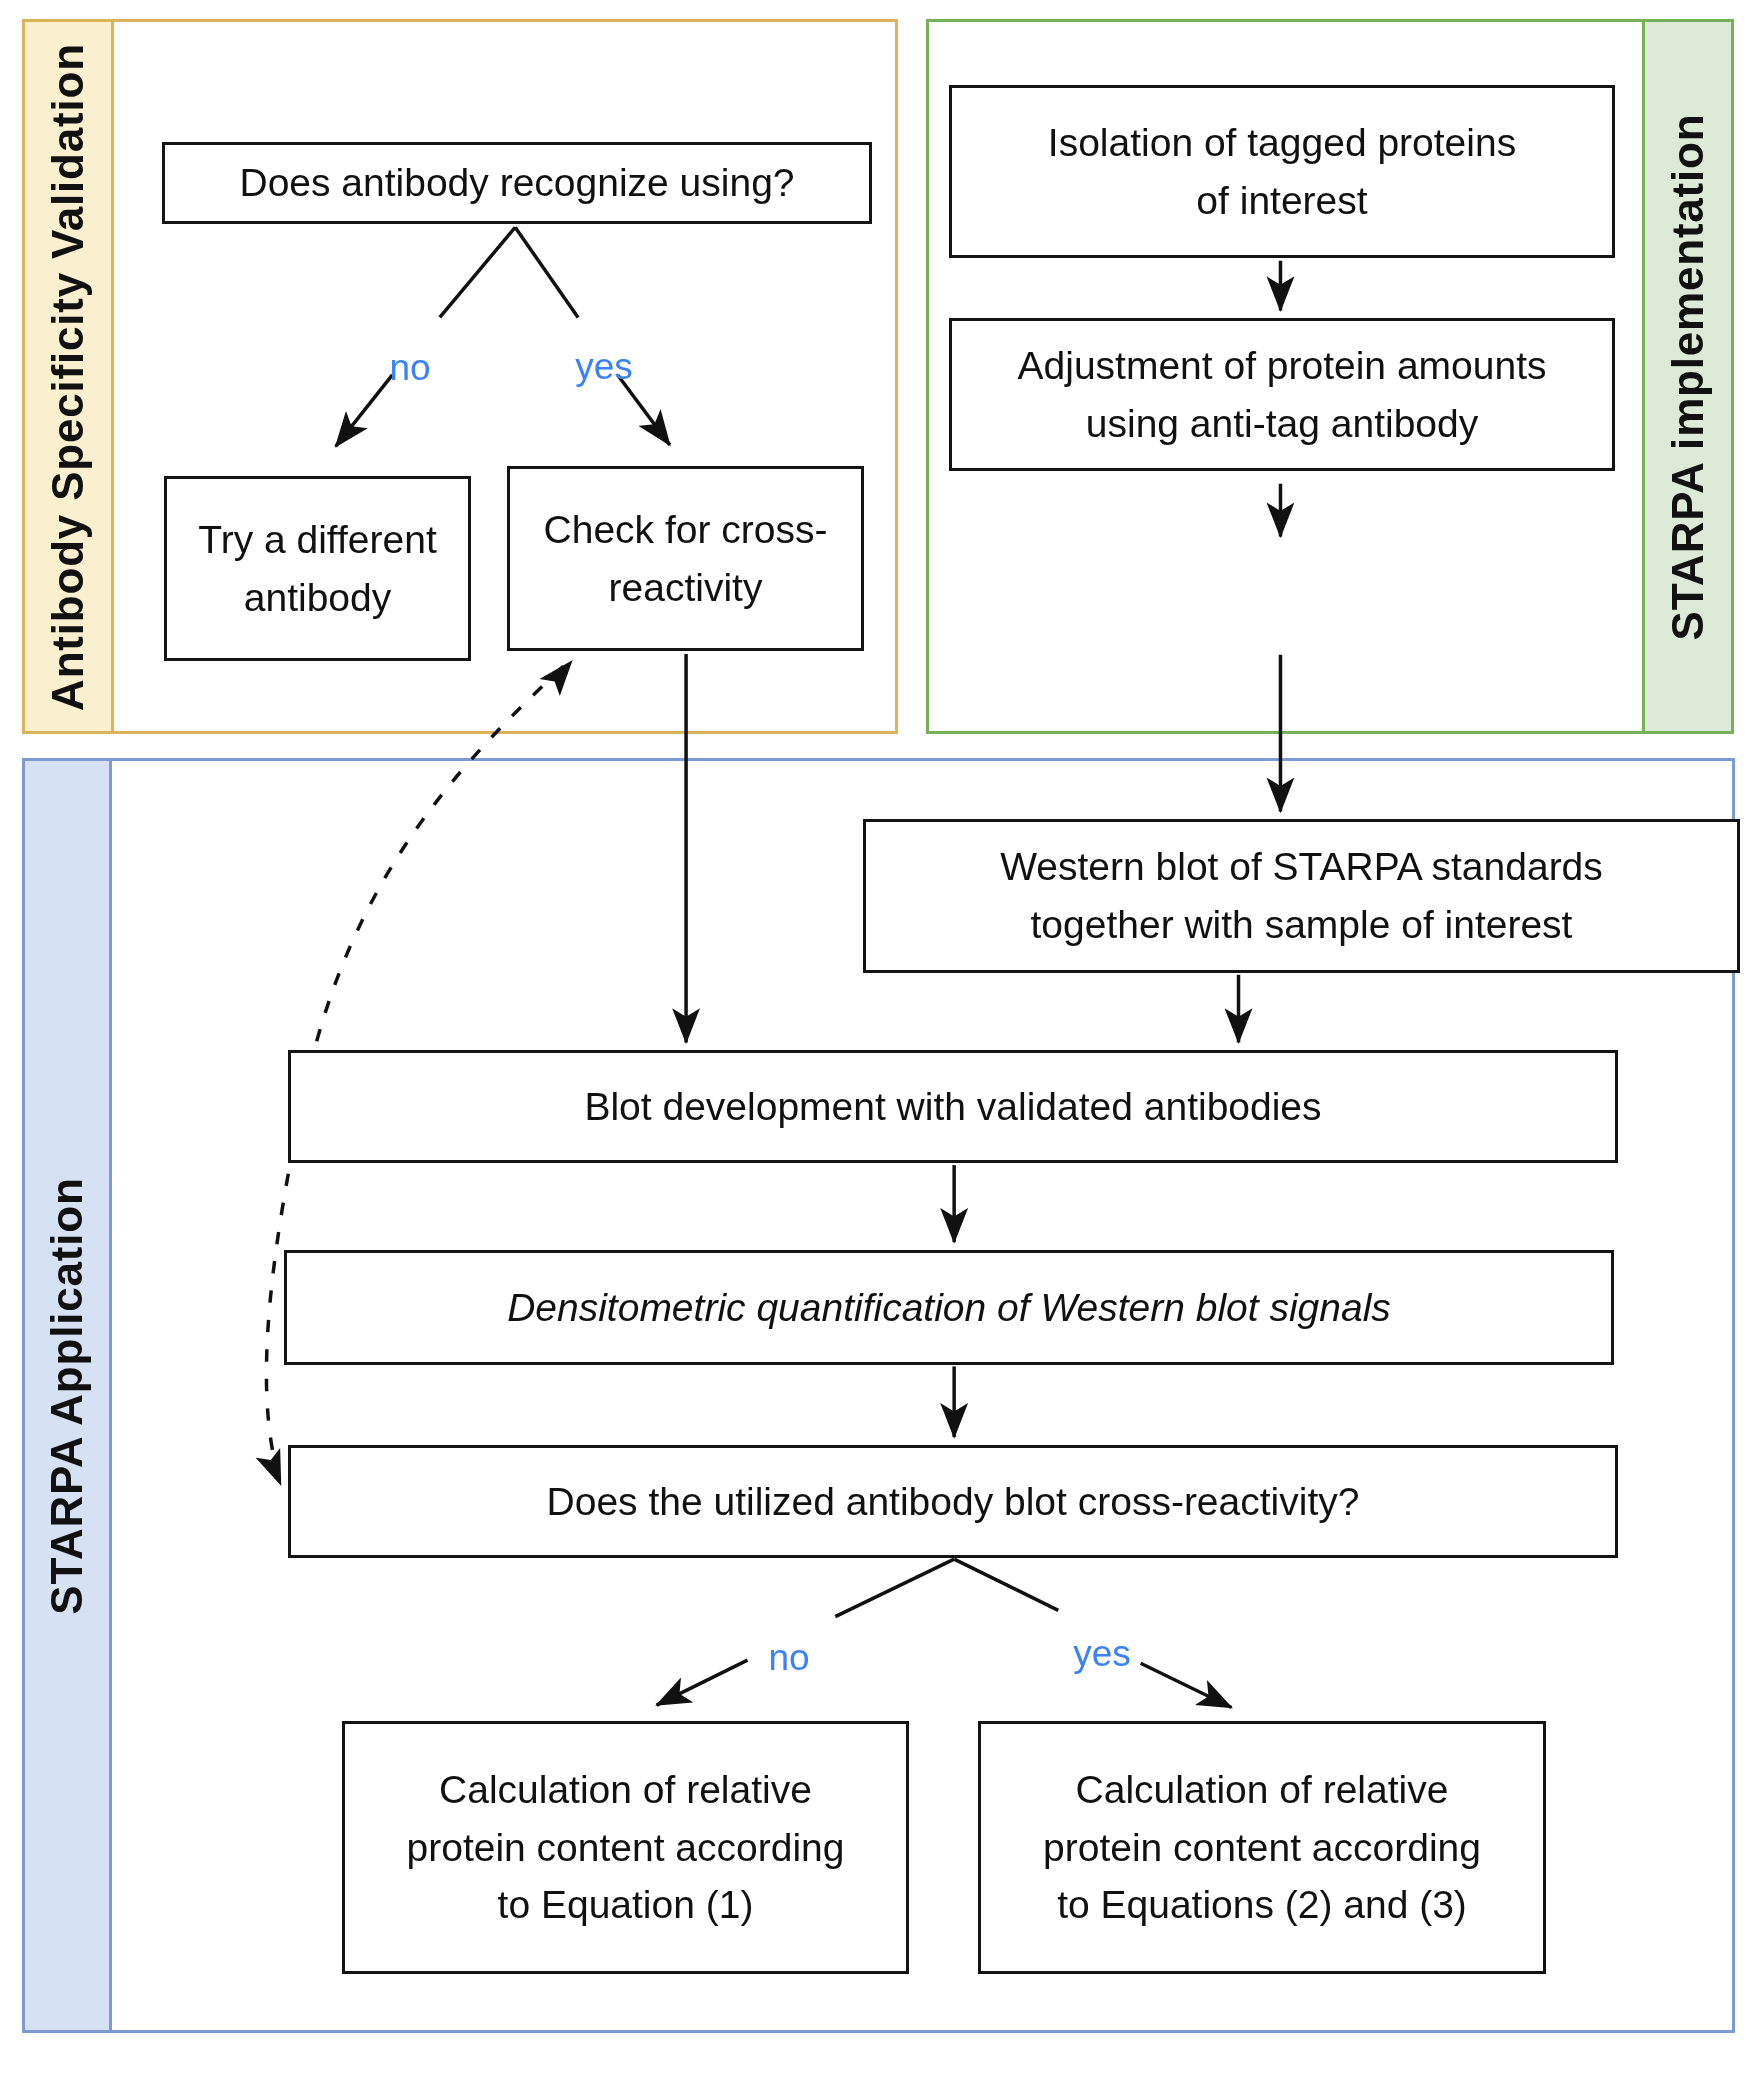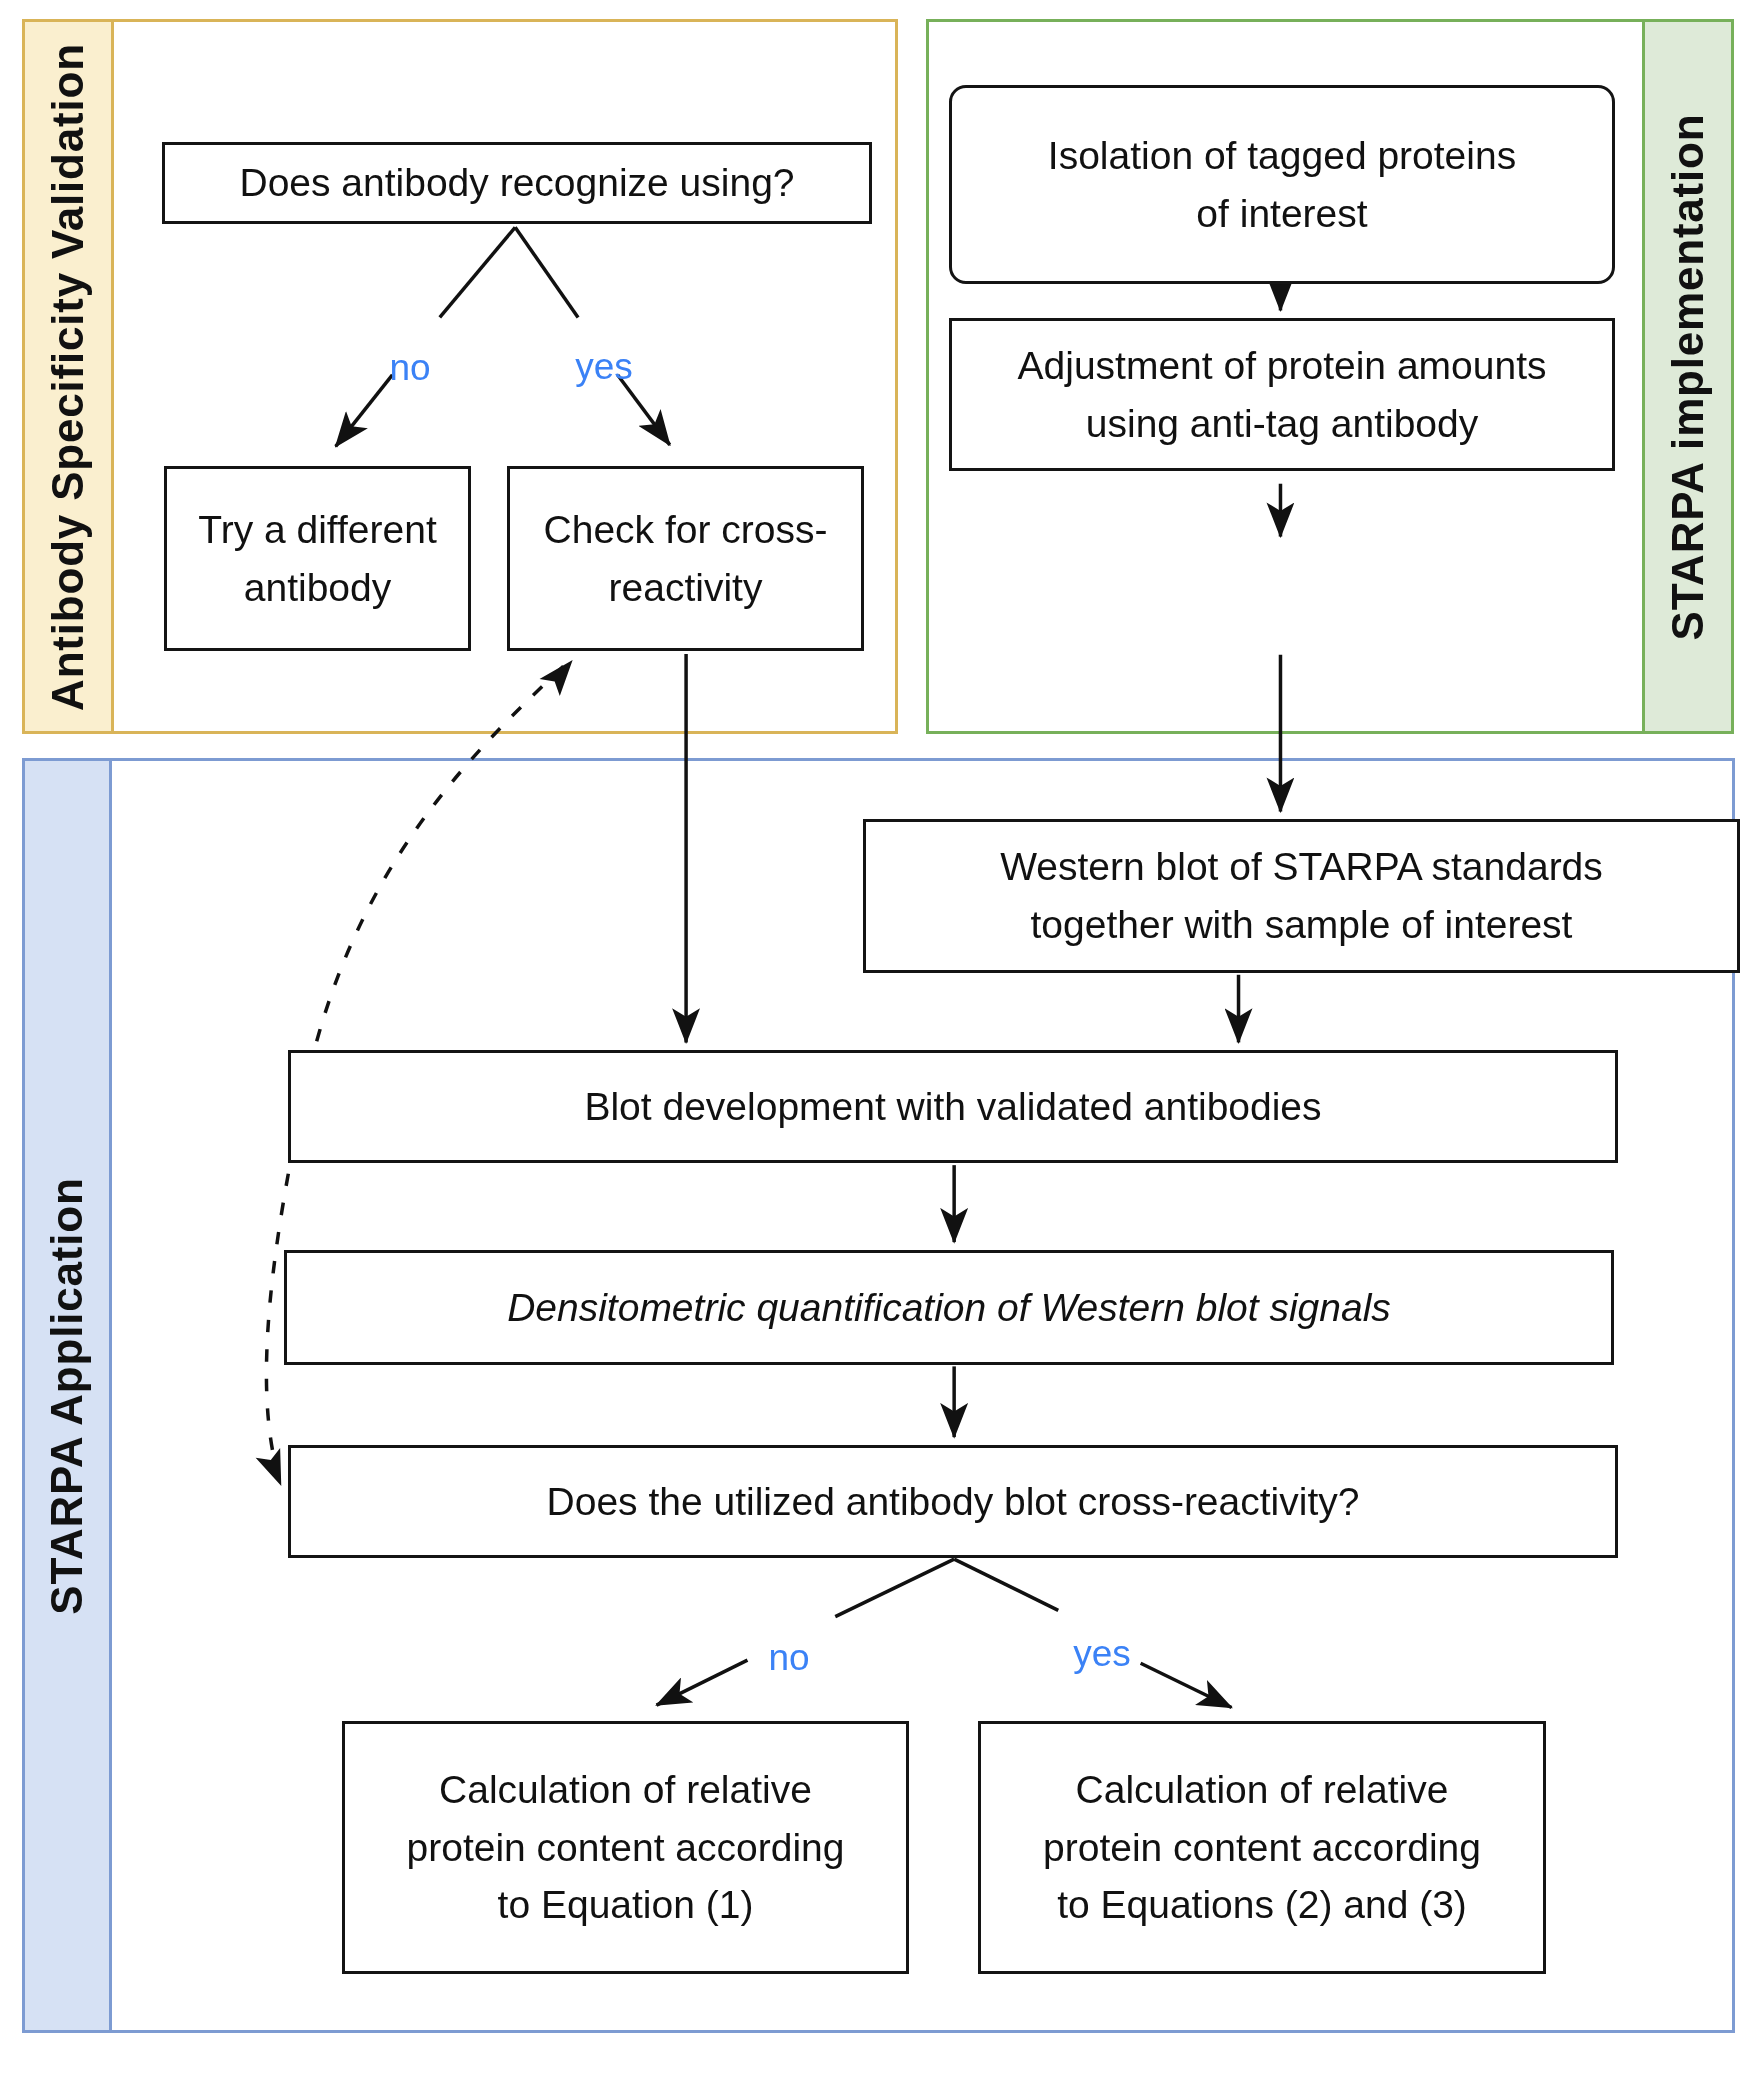--- a/index.html
+++ b/index.html
@@ -91,26 +91,26 @@
       <g transform="translate(737,849) rotate(40)">
         <path d="M0,0 L-17,46 L0,36 L17,46 Z"></path>
       </g>
       <g transform="translate(362,1912) rotate(-22)">
         <path d="M0,0 L-17,-46 L0,-36 L17,-46 Z"></path>
       </g>
     </g>
   </svg>
 
   <div class="fbox" style="left:162px; top:142px; width:710px; height:82px;">Does antibody recognize using?</div>
-  <div class="fbox" style="left:164px; top:466px; width:307px; height:185px;">Try a different
+  <div class="fbox" style="left:164px; top:476px; width:307px; height:185px;">Try a different
 antibody</div>
   <div class="fbox" style="left:507px; top:466px; width:357px; height:185px;">Check for cross-
 reactivity</div>
 
-  <div class="fbox" style="left:949px; top:85px; width:666px; height:199px;border-radius:17px;">Isolation of tagged proteins
+  <div class="fbox" style="left:949px; top:85px; width:666px; height:173px;">Isolation of tagged proteins
 of interest</div>
   <div class="fbox" style="left:949px; top:318px; width:666px; height:153px;">Adjustment of protein amounts
 using anti-tag antibody</div>
 
   <div class="fbox" style="left:863px; top:819px; width:877px; height:154px;">Western blot of STARPA standards
 together with sample of interest</div>
   <div class="fbox" style="left:288px; top:1050px; width:1330px; height:113px;">Blot development with validated antibodies</div>
   <div class="fbox" style="left:284px; top:1250px; width:1330px; height:115px;font-style:italic;">Densitometric quantification of Western blot signals</div>
   <div class="fbox" style="left:288px; top:1445px; width:1330px; height:113px;">Does the utilized antibody blot cross-reactivity?</div>
   <div class="fbox" style="left:342px; top:1721px; width:567px; height:253px;">Calculation of relative

